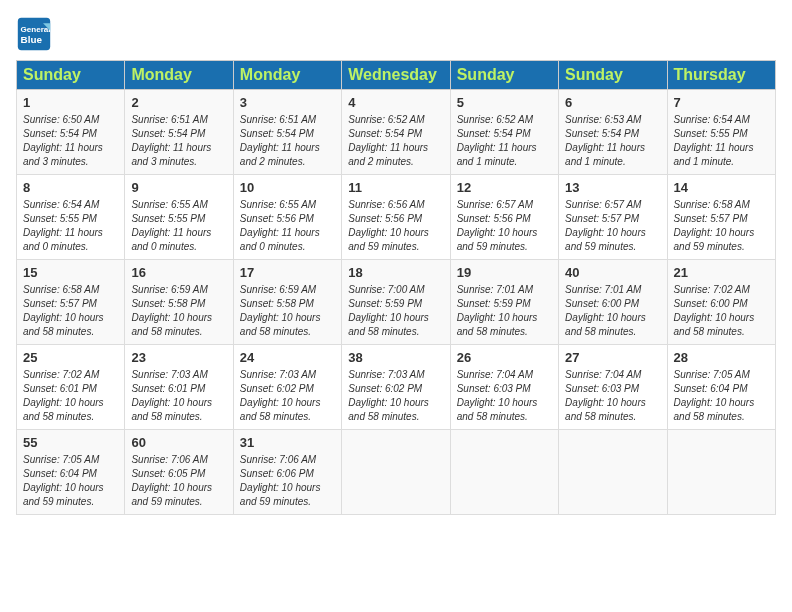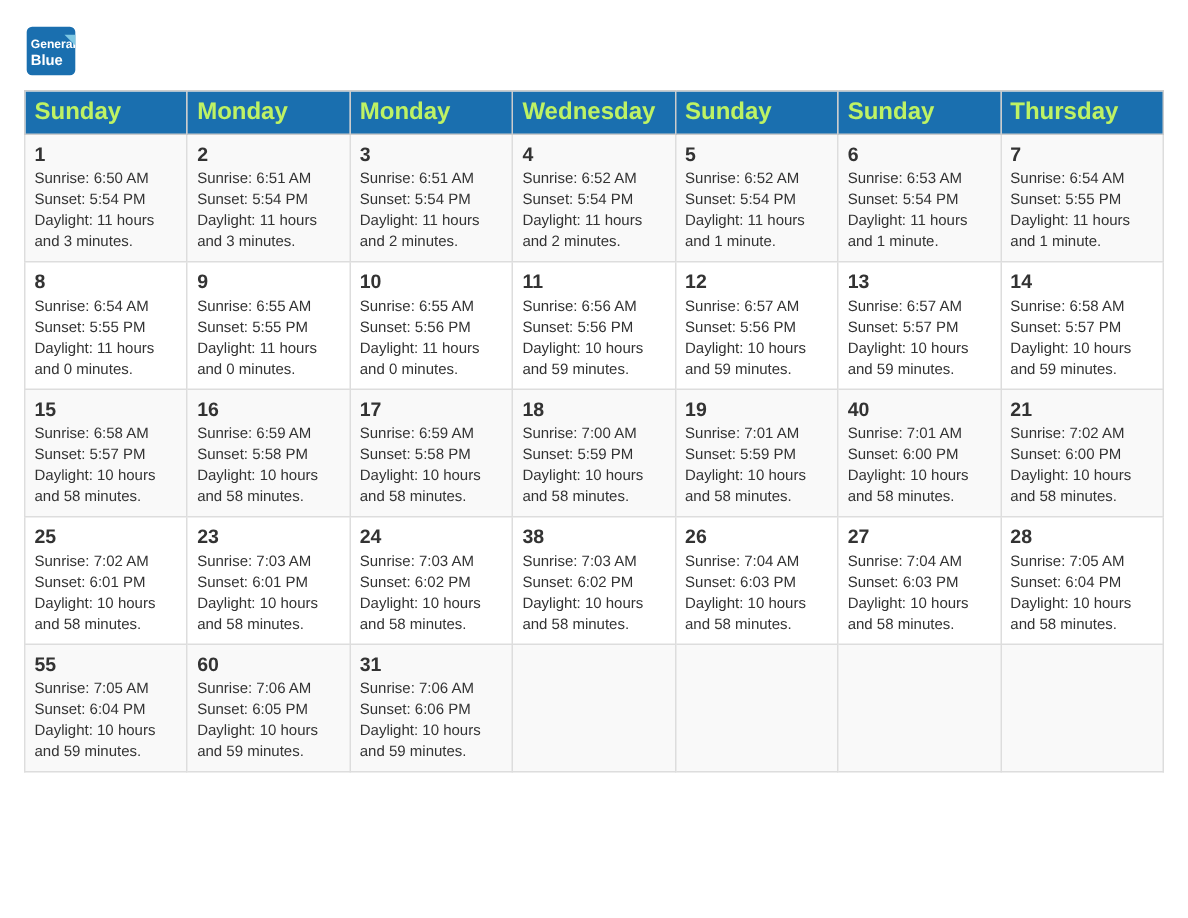--- a/index.html
+++ b/index.html
@@ -75,20 +75,21 @@
     }
     .day-num {
       font-size: 13px;
       font-weight: bold;
       display: block;
       margin-bottom: 1px;
     }
     .day-info {
       font-size: 10px;
       color: #333;
+      font-style: italic;
     }
   </style>
 </head>
 <body>
 
 <div class="header-area">
   <div class="logo">
     <svg class="logo-icon" viewBox="0 0 40 40">
       <rect x="2" y="2" width="36" height="36" rx="4" fill="#1a6faf"></rect>
       <text x="5" y="18" font-size="9" fill="white" font-weight="bold" font-family="Arial">General</text>

